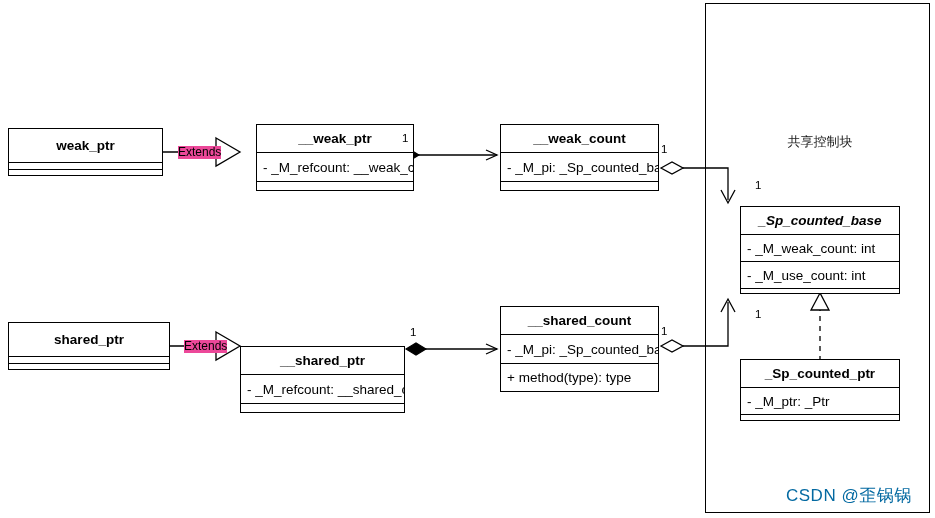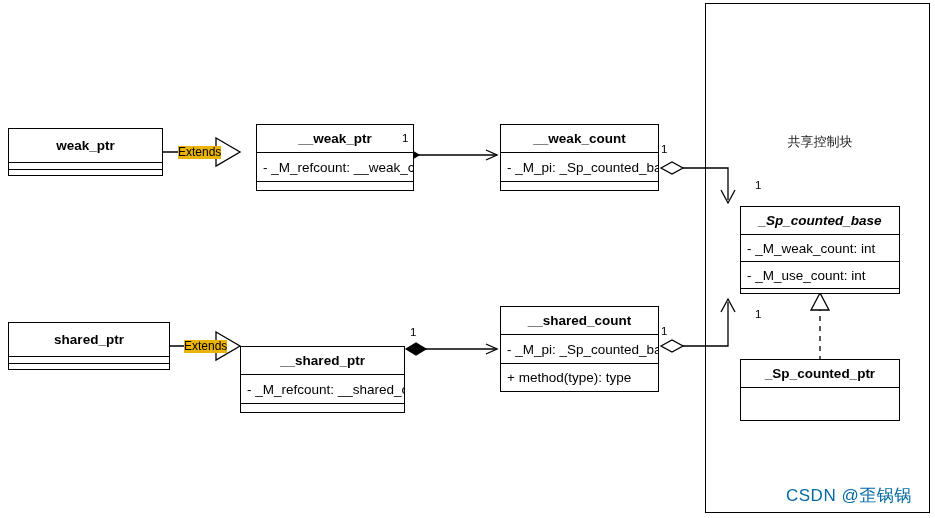--- a/index.html
+++ b/index.html
@@ -57,21 +57,21 @@
   }
   .uml-compartment.empty-thin {
     height: 7px;
     padding: 0;
   }
   
   .edge-label {
     position: absolute;
     font-size: 12px;
     color: #000000;
-    background: #eab308;
+    background: #ec4899;
     white-space: nowrap;
     line-height: 13px;
   }
   .mult-label {
     position: absolute;
     font-size: 11.5px;
     color: #000000;
     background: transparent;
     white-space: nowrap;
     line-height: 12px;
@@ -199,20 +199,21 @@
 
   <div class="uml-box" style="left:740px; top:206px; width:160px; height:88px;">
     <div class="uml-title" style="height:27px;font-style:italic;">_Sp_counted_base</div>
     <div class="uml-compartment" style="height:27px;">- _M_weak_count: int</div>
     <div class="uml-compartment" style="height:27px;">- _M_use_count: int</div>
     <div class="uml-compartment empty-thin"></div>
   </div>
 
   <div class="uml-box" style="left:740px; top:359px; width:160px; height:62px;">
     <div class="uml-title" style="height:27px;">_Sp_counted_ptr</div>
+    <div class="uml-compartment" style="height:27px;">- _M_ptr: _Ptr</div>
     <div class="uml-compartment empty-thin"></div>
   </div>
 
   <div class="edge-label" style="left:178px; top:146px;">Extends</div>
 
   <div class="edge-label" style="left:184px; top:340px;">Extends</div>
 
   <div class="mult-label" style="left:402px; top:132px;">1</div>
 
   <div class="mult-label" style="left:410px; top:326px;">1</div>

